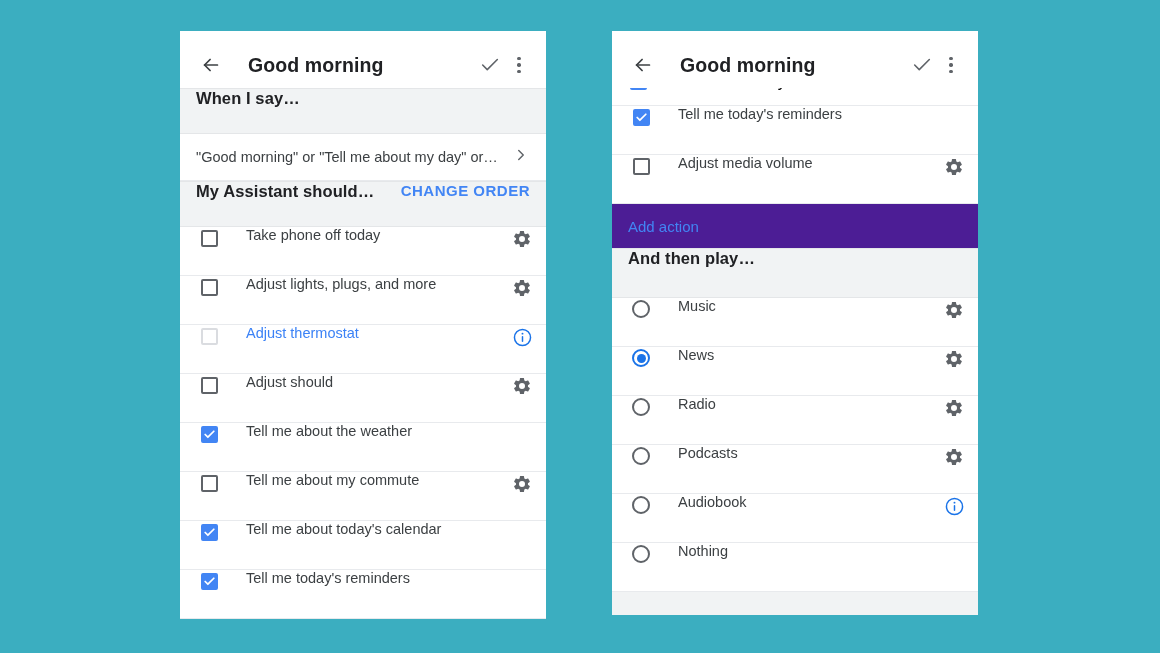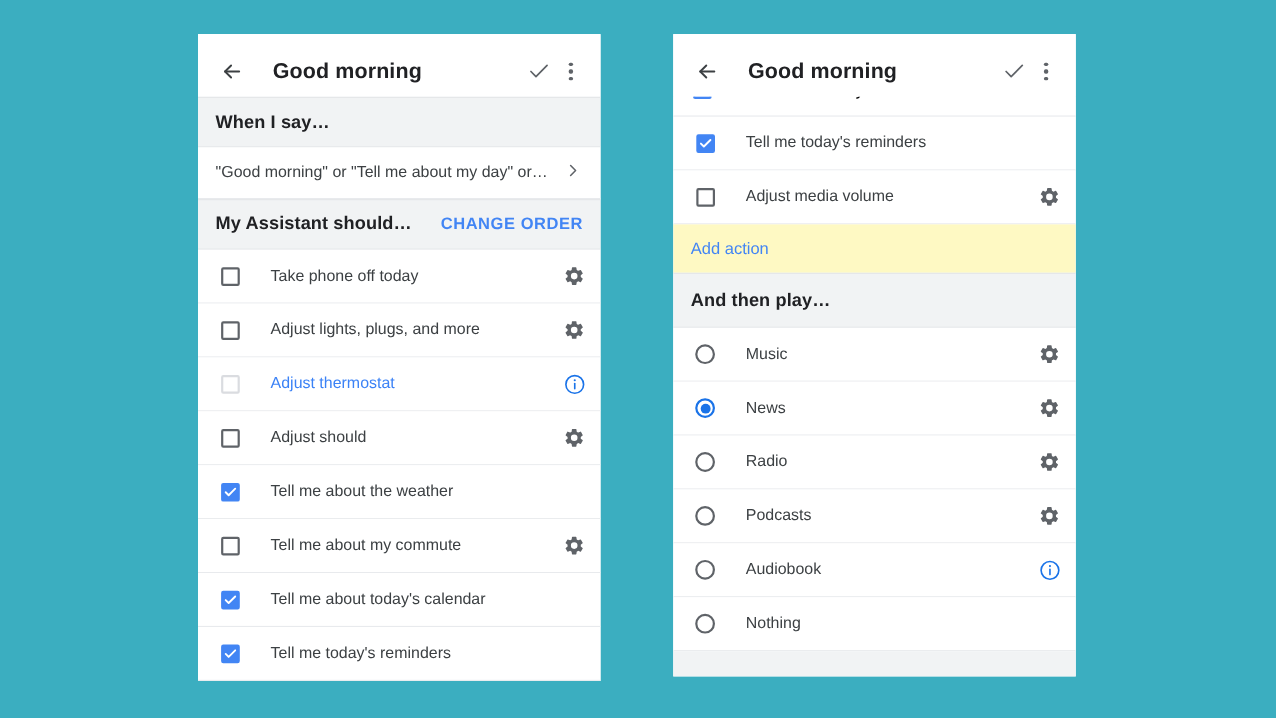--- a/index.html
+++ b/index.html
@@ -56,21 +56,20 @@
   .appbar .act.overflow { width: 26px; }
 
   .dots { display: flex; flex-direction: column; align-items: center; gap: 3px; }
   .dots i { width: 3.4px; height: 3.4px; border-radius: 50%; background: #5F6368; display: block; }
 
   
   .section {
     background: #F1F3F4;
     height: 50px;
     display: flex;
-    align-items: center;
     padding: 0 16px;
     border-bottom: 1px solid #E4E6E8;
     border-top: 1px solid #E4E6E8;
   }
   .section .stitle {
     font-size: 16.5px;
     font-weight: bold;
     color: #202124;
     letter-spacing: .1px;
   }
@@ -97,21 +96,20 @@
     white-space: nowrap;
     overflow: hidden;
   }
   .navrow .nspacer { flex: 1; }
 
   
   .row {
     height: 49px;
     background: #fff;
     display: flex;
-    align-items: center;
     padding: 0 12px 0 18px;
     border-bottom: 1px solid #E8EAED;
     flex-shrink: 0;
   }
   .row .ctrl {
     width: 22px; height: 22px;
     flex-shrink: 0;
     display: flex; align-items: center; justify-content: center;
   }
   .row .label {
@@ -156,21 +154,21 @@
   .rb.sel::after {
     content: "";
     width: 9px; height: 9px;
     border-radius: 50%;
     background: #1A73E8;
   }
 
   
   .linkrow {
     height: 44px;
-    background: #fef9c3;
+    background: #4c1d95;
     display: flex;
     align-items: center;
     padding: 0 16px;
   }
   .linkrow .ltext {
     font-size: 15px;
     color: #4285F4;
     font-weight: normal;
   }
 

